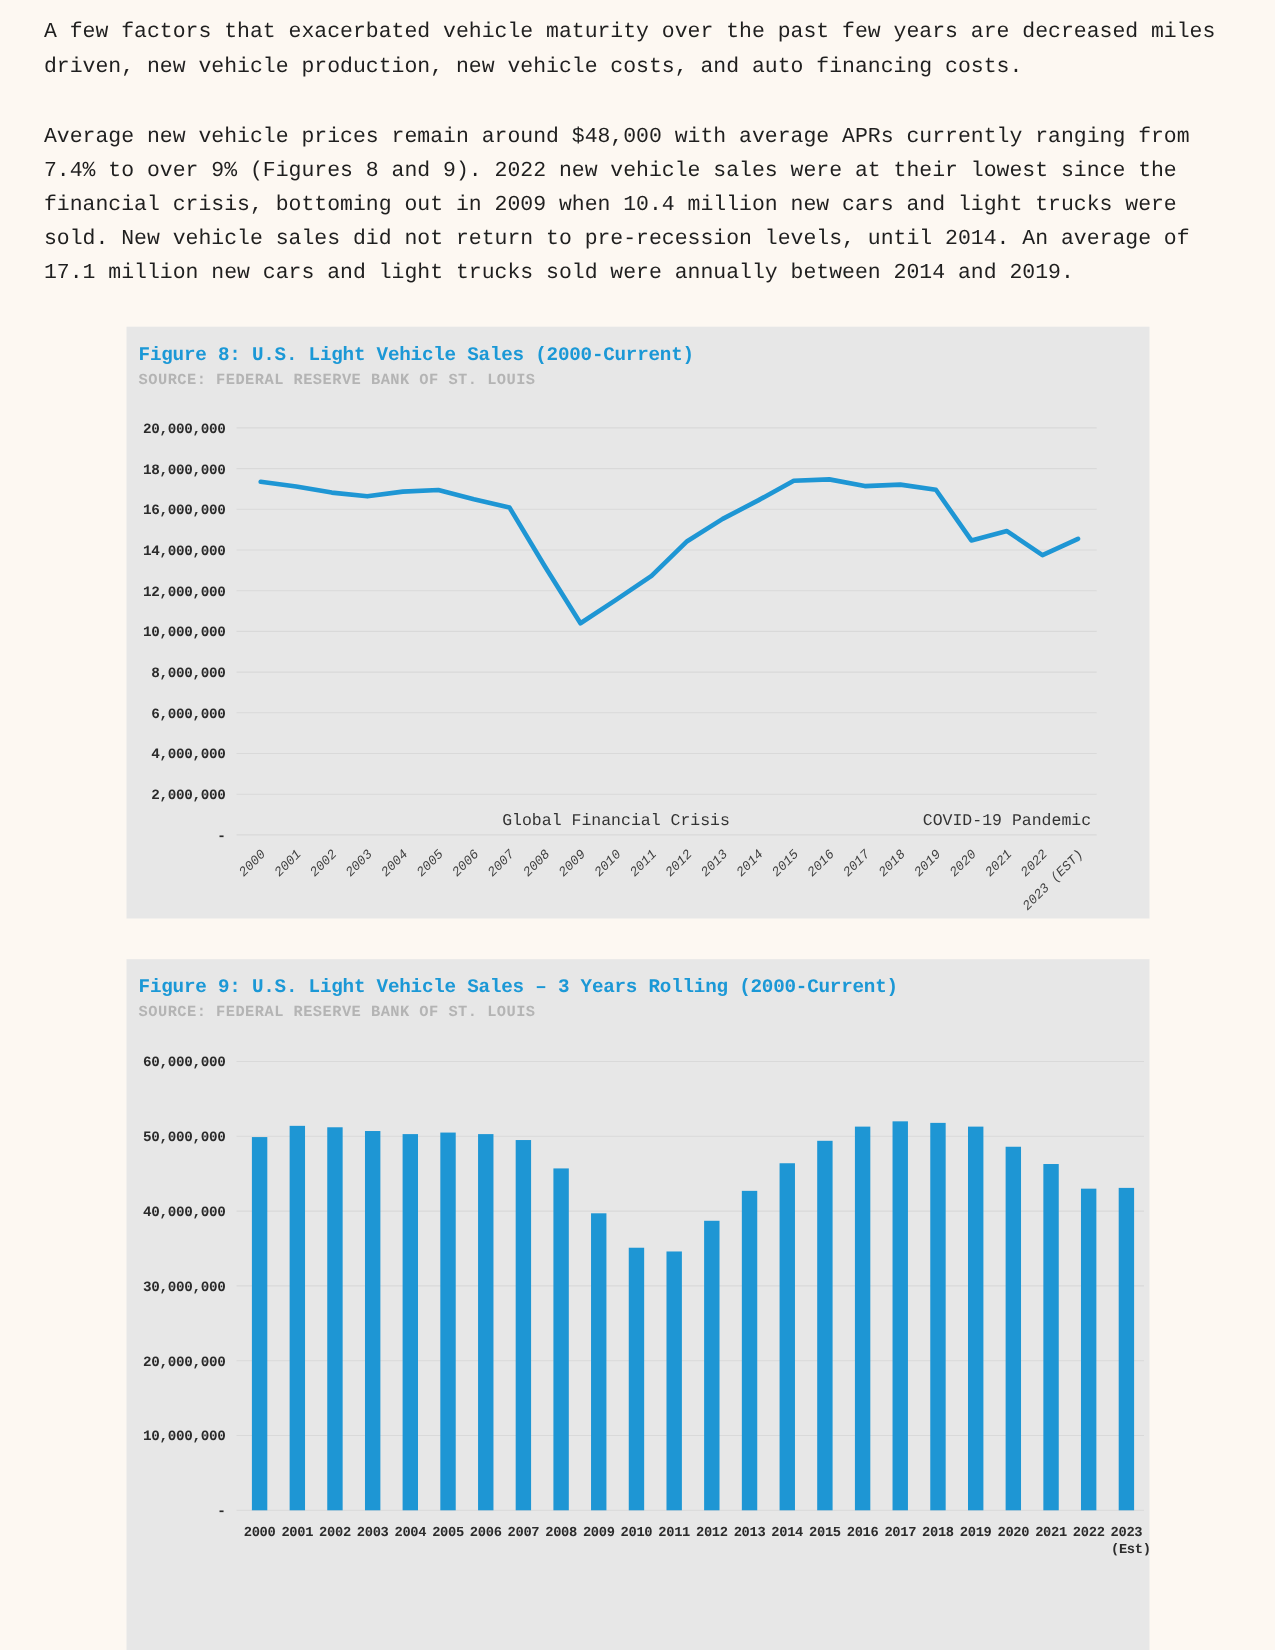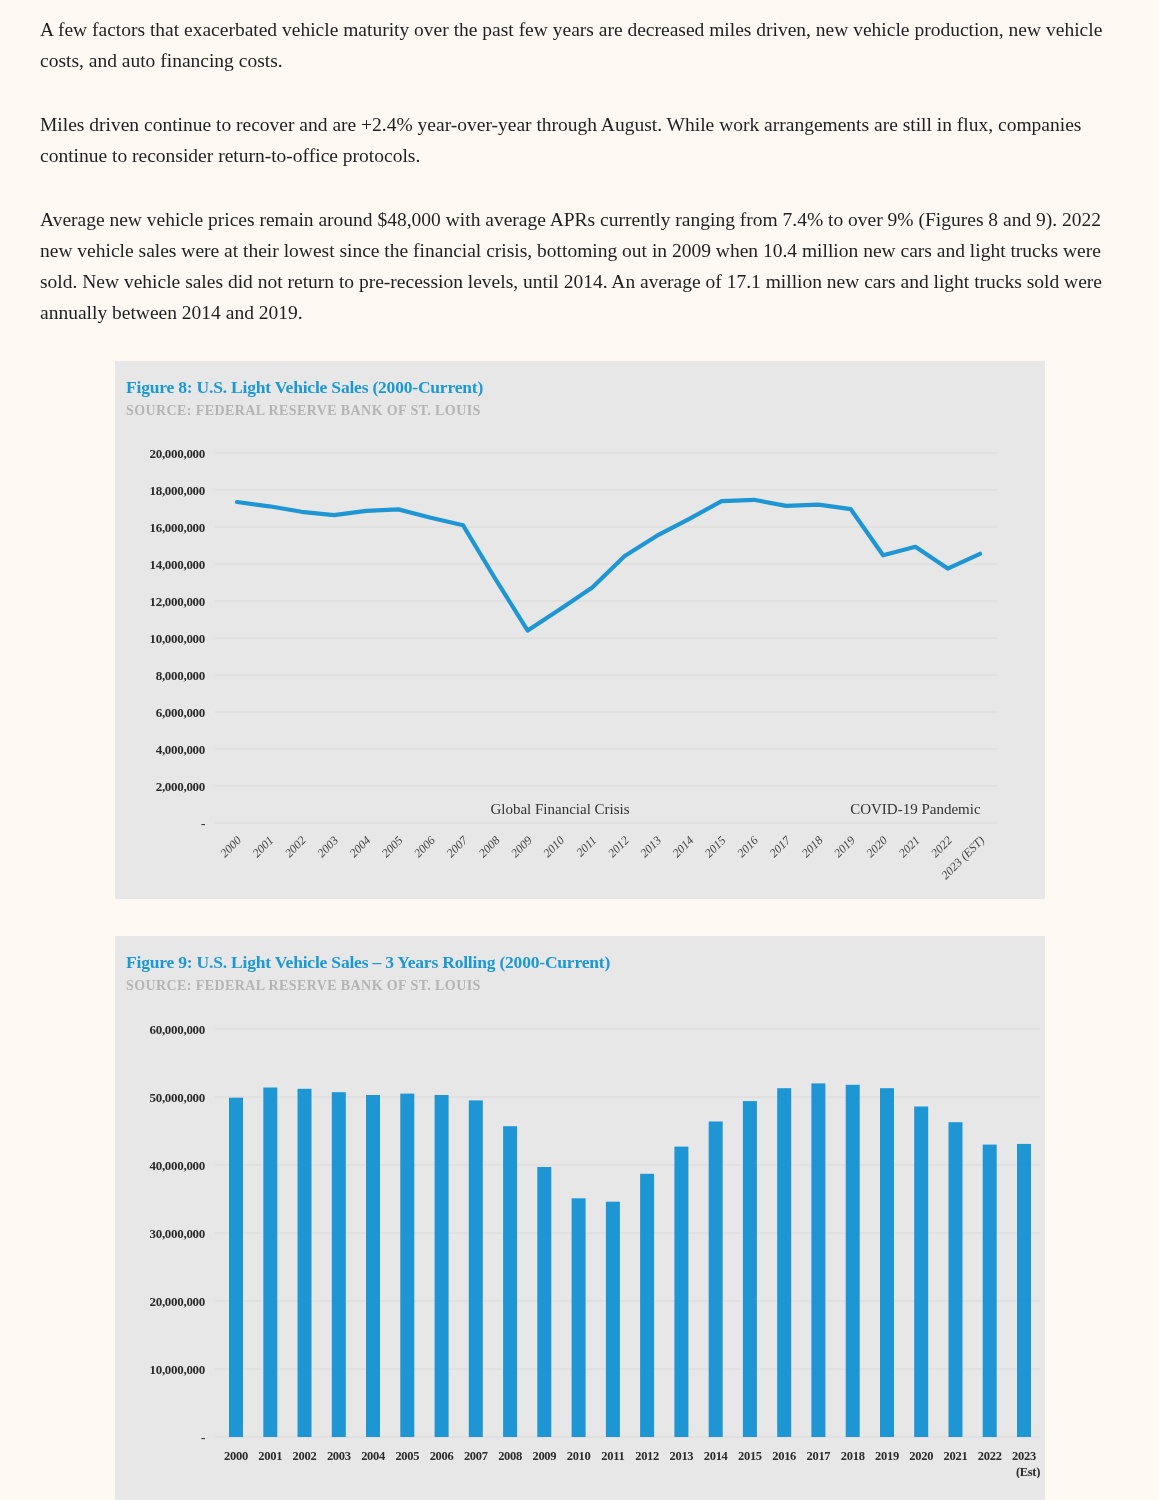--- a/index.html
+++ b/index.html
@@ -12,21 +12,21 @@
     --axis-text:#2b2b2b;
     --source-text:#b4b4b4;
   }
   *{box-sizing:border-box;}
   html,body{margin:0;padding:0;background:var(--page-bg);}
   .page{
     position:relative;
     width:1159px;
     height:1500px;
     background:var(--page-bg);
-    font-family:Liberation Serif, serif;
+    font-family:Liberation Mono, monospace;
     overflow:hidden;
   }
   .intro{
     padding:14px 36px 0 40px;
     color:var(--body-text);
     font-size:19.5px;
     line-height:31px;
   }
   .intro p{margin:0 0 33px 0;}
   .panel{
@@ -56,21 +56,20 @@
   }
   svg{display:block;}
 </style>
 </head>
 <body>
 
 <div class="page">
 
   <section class="intro">
     <p>A few factors that exacerbated vehicle maturity over the past few years are decreased miles driven, new vehicle production, new vehicle costs, and auto financing costs.</p>
-    <p>Miles driven continue to recover and are +2.4% year-over-year through August. While work arrangements are still in flux, companies continue to reconsider return-to-office protocols.</p>
     <p>Average new vehicle prices remain around $48,000 with average APRs currently ranging from 7.4% to over 9% (Figures 8 and 9). 2022 new vehicle sales were at their lowest since the financial crisis, bottoming out in 2009 when 10.4 million new cars and light trucks were sold. New vehicle sales did not return to pre-recession levels, until 2014. An average of 17.1 million new cars and light trucks sold were annually between 2014 and 2019.</p>
   </section>
 
   <figure class="panel panel-8" style="margin-block:30px 0;margin-inline:115px 0;margin-top:24px;">
     <figcaption class="hd">
       <h2 class="fig-title">Figure 8: U.S. Light Vehicle Sales (2000-Current)</h2>
       <div class="fig-source">SOURCE: FEDERAL RESERVE BANK OF ST. LOUIS</div>
     </figcaption>
     <svg id="fig8" width="930" height="468" viewBox="0 0 930 468">
         <g>

